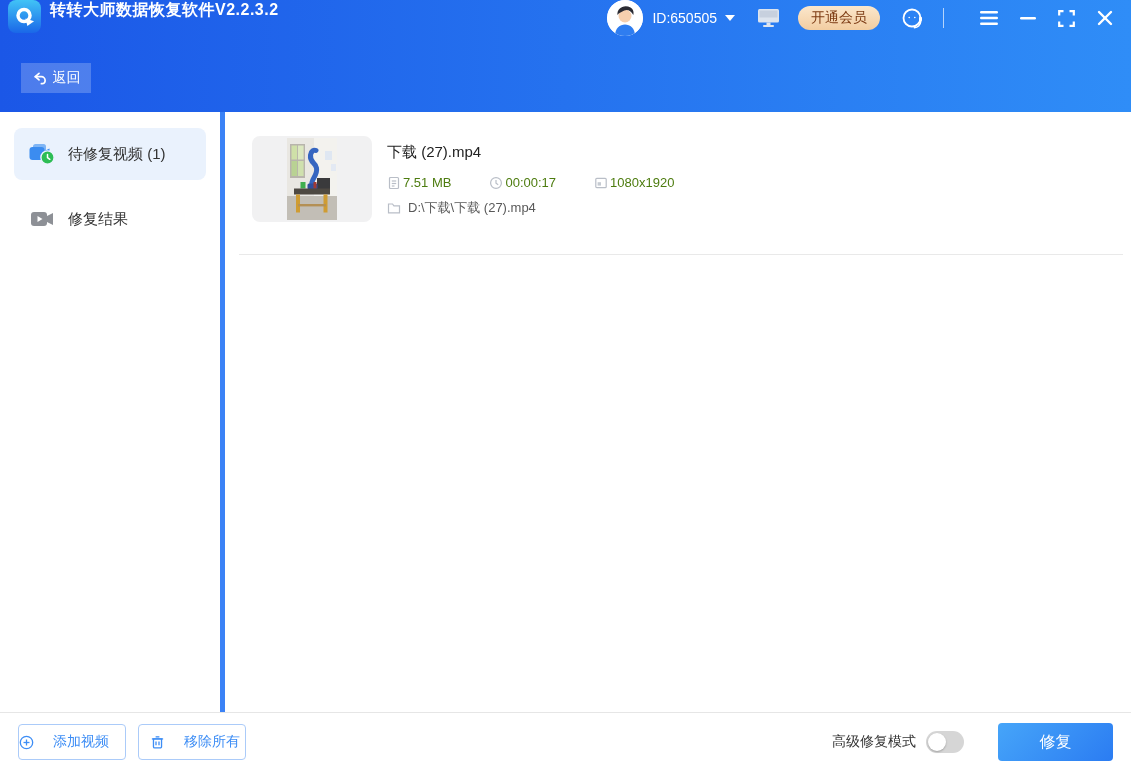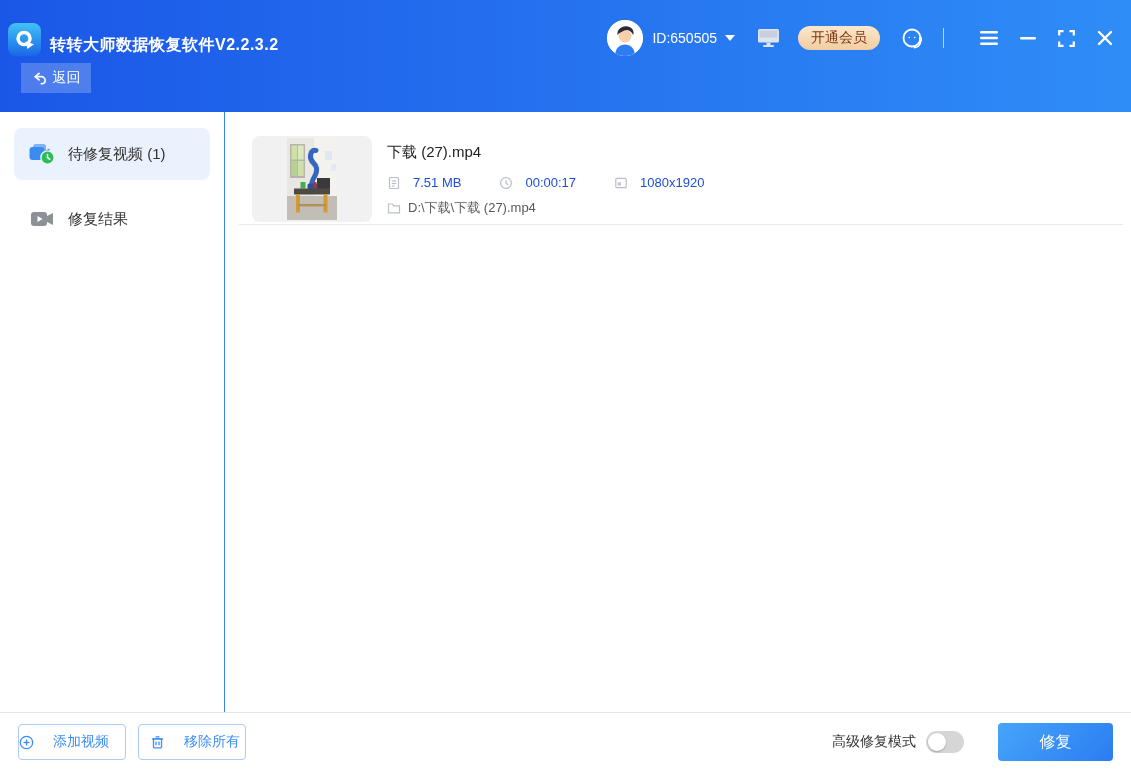--- a/index.html
+++ b/index.html
@@ -2,21 +2,21 @@
 <html><head>
 <meta charset="utf-8">
 <style>
   * { margin:0; padding:0; box-sizing:border-box; }
   html,body { width:1131px; height:771px; }
   body { font-family:"Liberation Sans","DejaVu Sans",sans-serif; background:#fff; overflow:hidden; }
   .window { width:1131px; height:771px; display:flex; flex-direction:column; }
 
   
   .banner { height:112px; flex:0 0 auto; background:linear-gradient(90deg,#1b57e7 0%,#2f8df7 100%); color:#fff; }
-  .titlebar { height:56px; display:flex; align-items:flex-end; padding:0 14px 0 8px; }
+  .titlebar { height:56px; display:flex; align-items:flex-start; padding:0 14px 0 8px; }
   .logo { width:33px; height:33px; border-radius:8px; background:linear-gradient(180deg,#41c3f6,#1a67e8); display:flex; align-items:center; justify-content:center; margin-right:9px; flex:0 0 auto; }
   .app-title { font-size:16px; font-weight:bold; letter-spacing:0.5px; white-space:nowrap; }
   .tb-right { margin-left:auto; display:flex; align-items:center; }
   .avatar { width:36px; height:36px; border-radius:50%; background:#fff; overflow:hidden; flex:0 0 auto; }
   .user-id { font-size:14px; margin-left:9px; }
   .caret { width:0; height:0; border-left:5px solid transparent; border-right:5px solid transparent; border-top:6px solid #fff; margin-left:8px; }
   .tb-icon { display:flex; align-items:center; justify-content:center; }
   .monitor-btn { margin-left:22px; }
   .vip-btn { margin-left:18px; height:24px; padding:8px 13px; border-radius:12px; border:none;
              background:linear-gradient(180deg,#fbe7cc,#f2cda1); color:#7c3a12; font-size:14px;
@@ -24,34 +24,34 @@
   .headset-btn { margin-left:20px; }
   .tb-divider { width:1px; height:20px; background:rgba(255,255,255,0.65); margin:0 18px; }
   .win-btn { background:none; border:none; padding:4px; margin-left:14px; display:flex; align-items:center; justify-content:center; cursor:pointer; }
   .toolbar { padding:7px 0 0 21px; }
   .back-btn { width:70px; height:30px; background:rgba(255,255,255,0.22); border:none; border-radius:0;
               color:#fff; font-size:14px; display:flex; align-items:center; justify-content:center; gap:6px;
               font-family:inherit; cursor:pointer; }
 
   
   .body { flex:1 1 auto; display:flex; min-height:0; background:#fff; }
-  .sidebar { width:225px; flex:0 0 auto; border-right:1px solid #3b82f6; padding:16px 14px 0 14px; }
+  .sidebar { width:225px; flex:0 0 auto; border-right:5px solid #3b82f6; padding:16px 14px 0 14px; }
   .side-item { height:52px; display:flex; align-items:center; gap:13px; padding:0 15px; border-radius:8px;
                font-size:15px; color:#333; cursor:pointer; }
   .side-item.active { background:#eaf2fd; }
   .side-item + .side-item { margin-top:13px; }
   .side-icon { width:26px; height:22px; flex:0 0 auto; }
 
   .main { flex:1 1 auto; padding-left:14px; min-width:0; }
-  .video-row { display:flex; padding:24px 8px 2px 13px; border-bottom:1px solid #e9e9e9; margin-right:8px; cursor:pointer; }
+  .video-row { display:flex; padding:24px 8px 32px 13px; border-bottom:1px solid #e9e9e9; margin-right:8px; cursor:pointer; }
   .thumb { width:120px; height:86px; border-radius:8px; background:#f1f1f2; display:flex; align-items:center; justify-content:center; flex:0 0 auto; }
   .info { margin-left:15px; padding-top:7px; }
   .v-title { font-size:15px; color:#222; }
   .meta { display:flex; align-items:center; margin-top:13px; }
-  .meta-item { display:flex; align-items:center; gap:12px; font-size:13px; color:#1d4ed8; margin-right:38px; }
+  .meta-item { display:flex; align-items:center; gap:2px; font-size:13px; color:#4d7c0f; margin-right:38px; }
   .m-icon { width:14px; height:14px; flex:0 0 auto; }
   .path-row { display:flex; align-items:center; gap:7px; margin-top:9px; font-size:13px; color:#595959; }
 
   
   .footer { height:59px; flex:0 0 auto; border-top:1px solid #e6e6e6; background:#fff;
             display:flex; align-items:center; padding:0 18px; }
   .btn-outline { height:36px; width:108px; border:1px solid #abcbf9; border-radius:4px; background:#fff;
                  color:#3d8df5; font-size:14px; display:flex; align-items:center; justify-content:flex-start; gap:19px;
                  font-family:inherit; cursor:pointer; }
   .btn-outline + .btn-outline { margin-left:12px;padding-left:11px; }

